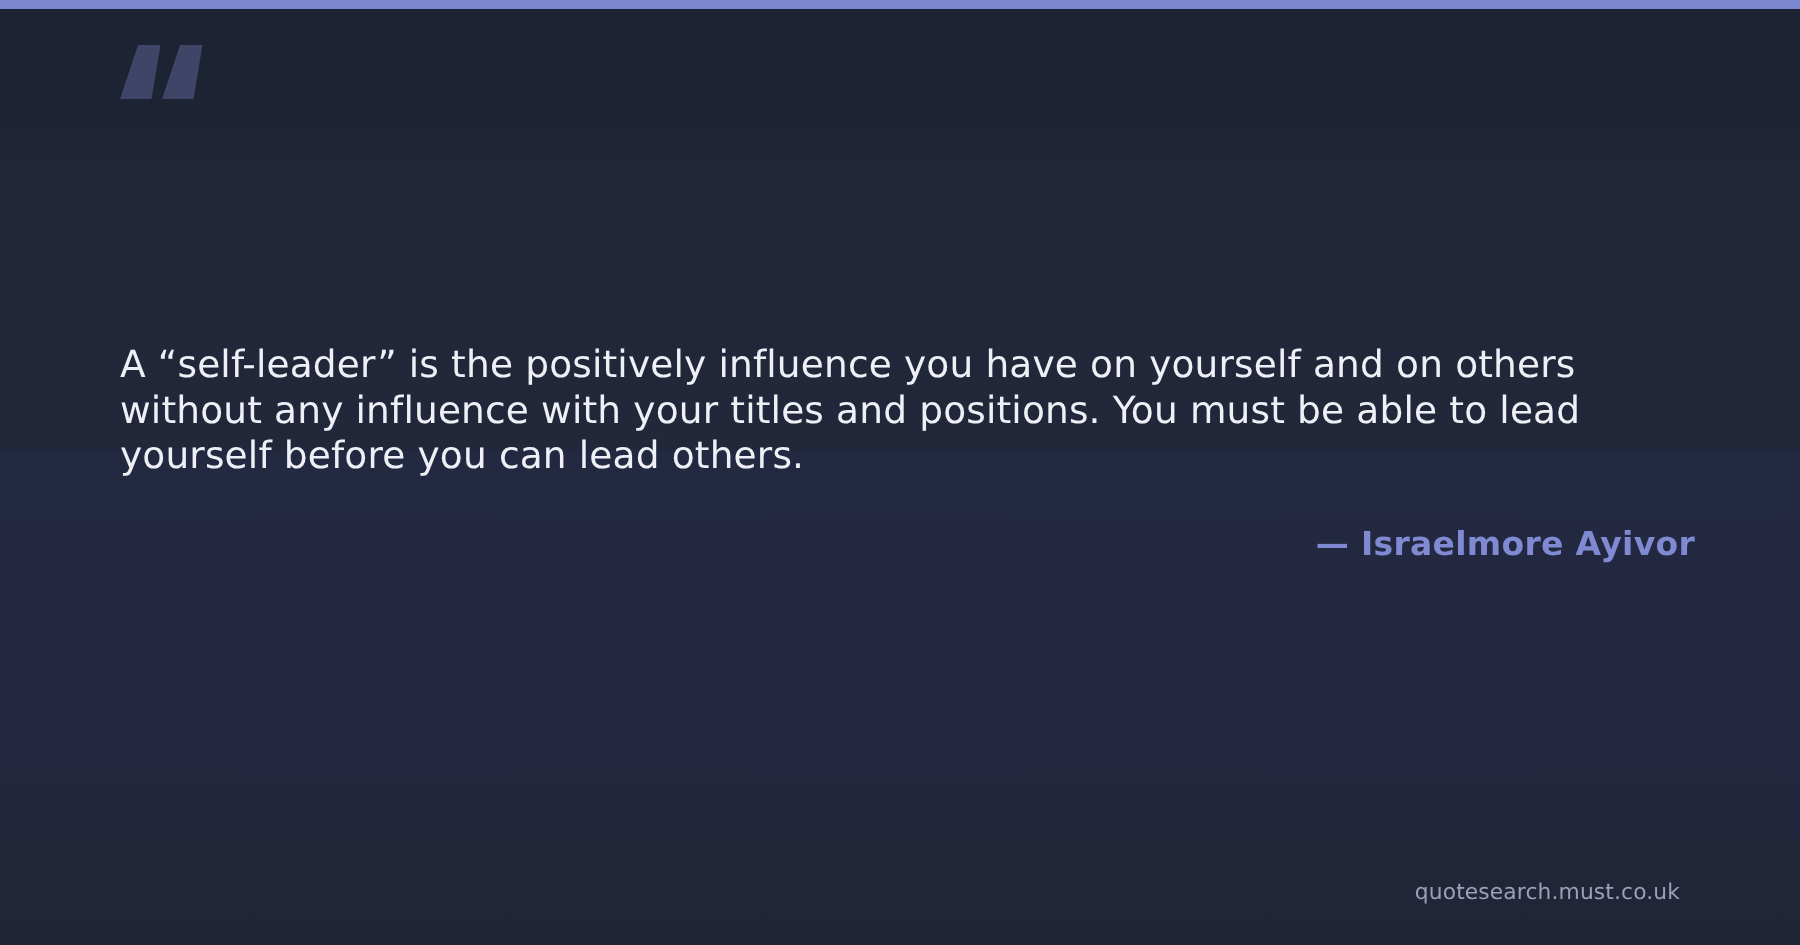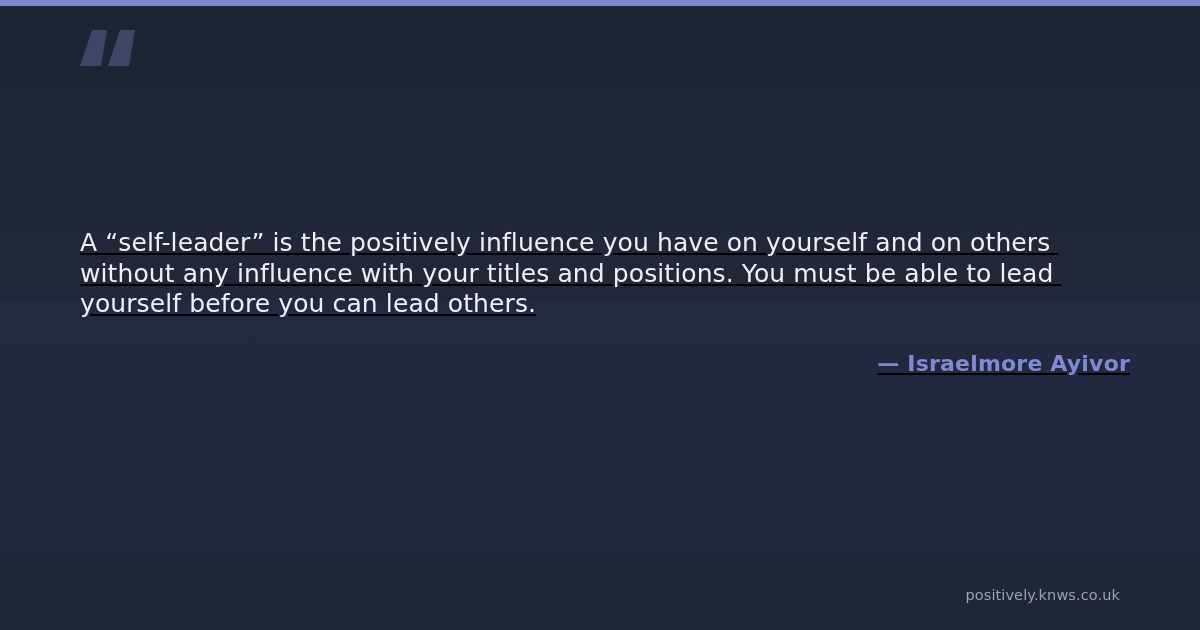--- a/index.html
+++ b/index.html
@@ -64,21 +64,20 @@
     display: block;
     width: 70px;
     height: 80px;
   }
 
   .content {
     position: absolute;
     left: 80px;
     top: 228px;
     width: 1050px;
-    text-decoration: underline;
   }
 
   .quote-text {
     margin: 0;
     color: #eef0f6;
     font-size: 25px;
     line-height: 30.5px;
     font-weight: 400;
     letter-spacing: 0.1px;
     max-width: 1040px;
@@ -121,15 +120,15 @@
       <path d="M6 52 L18 16 L33 16 L27 52 Z" fill="#3e4566"></path>
       <path d="M34 52 L46 16 L61 16 L55 52 Z" fill="#3e4566"></path>
     </svg>
   </div>
 
   <div class="content">
     <p class="quote-text">A “self-leader” is the positively influence you have on yourself and on others without any influence with your titles and positions. You must be able to lead yourself before you can lead others.</p>
     <p class="author">— Israelmore Ayivor</p>
   </div>
 
-  <div class="footer">positively.knws.co.uk</div>
+  <div class="footer">quotesearch.must.co.uk</div>
 
 </div>
 
 </body></html>

